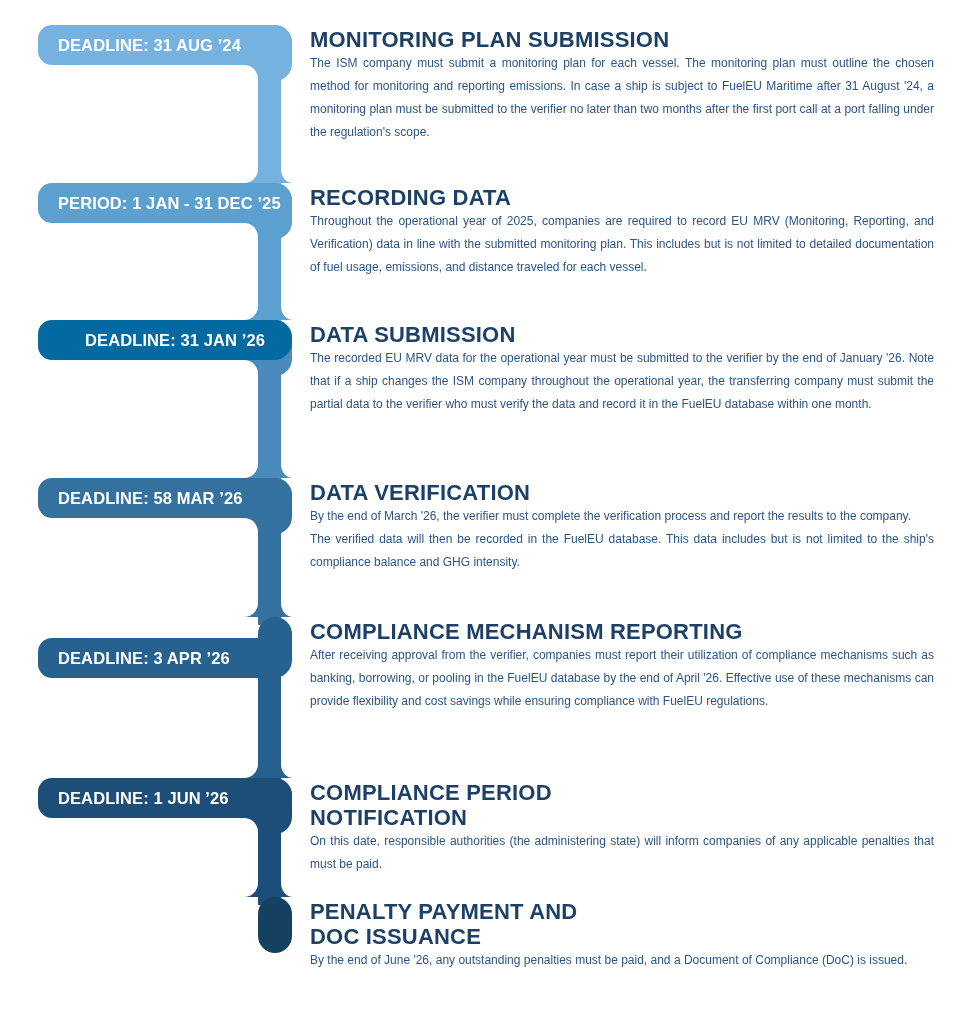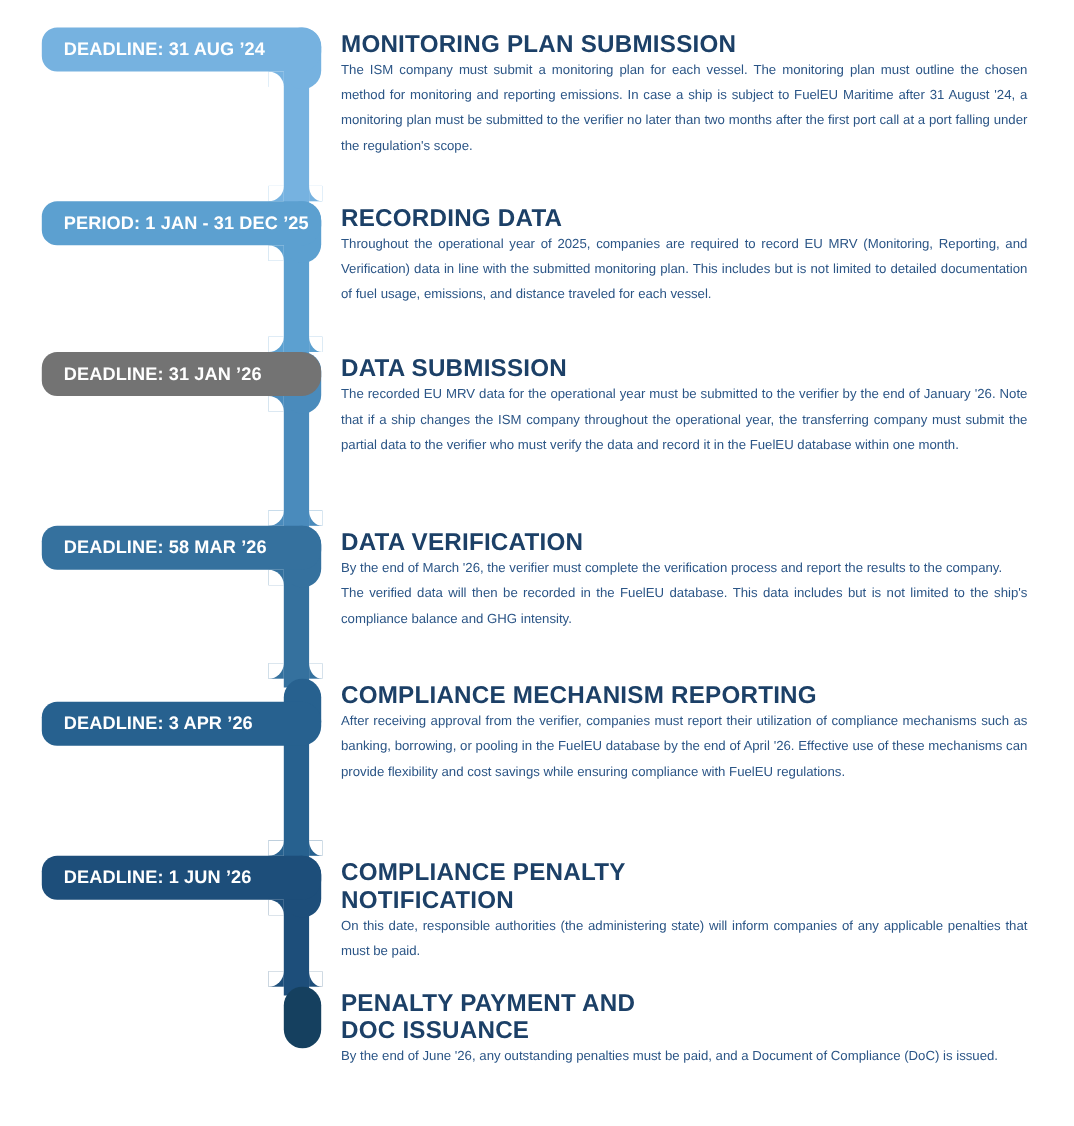--- a/index.html
+++ b/index.html
@@ -107,21 +107,21 @@
   <div class="cap" style="top: 25px; background-color: rgb(118, 178, 224);"></div>
   <div class="cap" style="top: 183px; background-color: rgb(92, 160, 208);"></div>
   <div class="cap" style="top: 320px; background-color: rgb(74, 139, 188);"></div>
   <div class="cap" style="top: 478px; background-color: rgb(53, 113, 158);"></div>
   <div class="cap" style="top: 617px; background-color: rgb(39, 97, 143);"></div>
   <div class="cap" style="top: 778px; background-color: rgb(29, 78, 122);"></div>
   <div class="cap" style="top: 897px; background-color: rgb(21, 64, 95);"></div>
 
   <div class="badge" style="top: 25px; background-color: rgb(118, 178, 224);">DEADLINE: 31 AUG ’24</div>
   <div class="badge" style="top: 183px; background-color: rgb(92, 160, 208);">PERIOD: 1 JAN - 31 DEC ’25</div>
-  <div class="badge" style="top: 320px; background-color: #737373;">DEADLINE: 31 JAN ’26</div>
+  <div class="badge" style="top: 320px; background-color: #0369a1; text-align: center;">DEADLINE: 31 JAN ’26</div>
   <div class="badge" style="top: 478px; background-color: rgb(53, 113, 158);">DEADLINE: 58 MAR ’26</div>
   <div class="badge" style="top: 638px; background-color: rgb(39, 97, 143);">DEADLINE: 3 APR ’26</div>
   <div class="badge" style="top: 778px; background-color: rgb(29, 78, 122);">DEADLINE: 1 JUN ’26</div>
 
   <div class="section" style="top:27px">
     <div class="sec-title" style="color: rgb(28, 64, 103);">MONITORING PLAN SUBMISSION</div>
     <div class="sec-body" style="color: rgb(43, 85, 134);">The ISM company must submit a monitoring plan for each vessel. The monitoring plan must outline the chosen method for monitoring and reporting emissions. In case a ship is subject to FuelEU Maritime after 31 August '24, a monitoring plan must be submitted to the verifier no later than two months after the first port call at a port falling under the regulation's scope.</div>
   </div>
   <div class="section" style="top:185px">
     <div class="sec-title" style="color: rgb(28, 64, 103);">RECORDING DATA</div>
@@ -134,21 +134,21 @@
   <div class="section" style="top:480px">
     <div class="sec-title" style="color: rgb(28, 64, 103);">DATA VERIFICATION</div>
     <div class="sec-body" style="color: rgb(43, 85, 134);">By the end of March '26, the verifier must complete the verification process and report the results to the company.
 The verified data will then be recorded in the FuelEU database. This data includes but is not limited to the ship's compliance balance and GHG intensity.</div>
   </div>
   <div class="section" style="top:619px">
     <div class="sec-title" style="color: rgb(28, 64, 103);">COMPLIANCE MECHANISM REPORTING</div>
     <div class="sec-body" style="color: rgb(43, 85, 134);">After receiving approval from the verifier, companies must report their utilization of compliance mechanisms such as banking, borrowing, or pooling in the FuelEU database by the end of April '26. Effective use of these mechanisms can provide flexibility and cost savings while ensuring compliance with FuelEU regulations.</div>
   </div>
   <div class="section" style="top:780px">
-    <div class="sec-title" style="color: rgb(28, 64, 103);">COMPLIANCE PENALTY
+    <div class="sec-title" style="color: rgb(28, 64, 103);">COMPLIANCE PERIOD
 NOTIFICATION</div>
     <div class="sec-body" style="color: rgb(43, 85, 134);">On this date, responsible authorities (the administering state) will inform companies of any applicable penalties that must be paid.</div>
   </div>
   <div class="section" style="top:899px">
     <div class="sec-title" style="color: rgb(28, 64, 103);">PENALTY PAYMENT AND
 DOC ISSUANCE</div>
     <div class="sec-body" style="color: rgb(43, 85, 134);">By the end of June '26, any outstanding penalties must be paid, and a Document of Compliance (DoC) is issued.</div>
   </div>
 
 </div>

